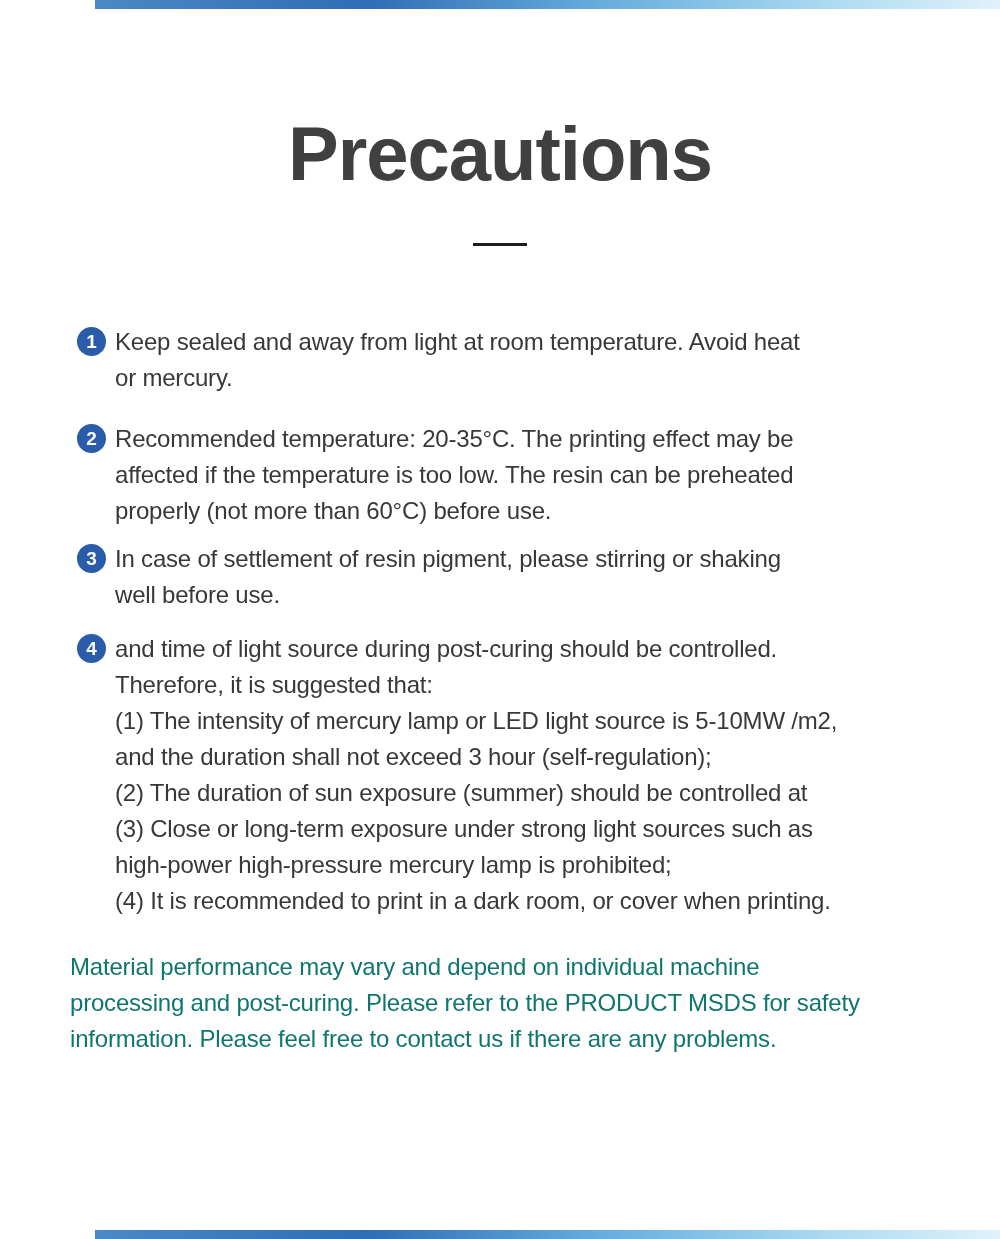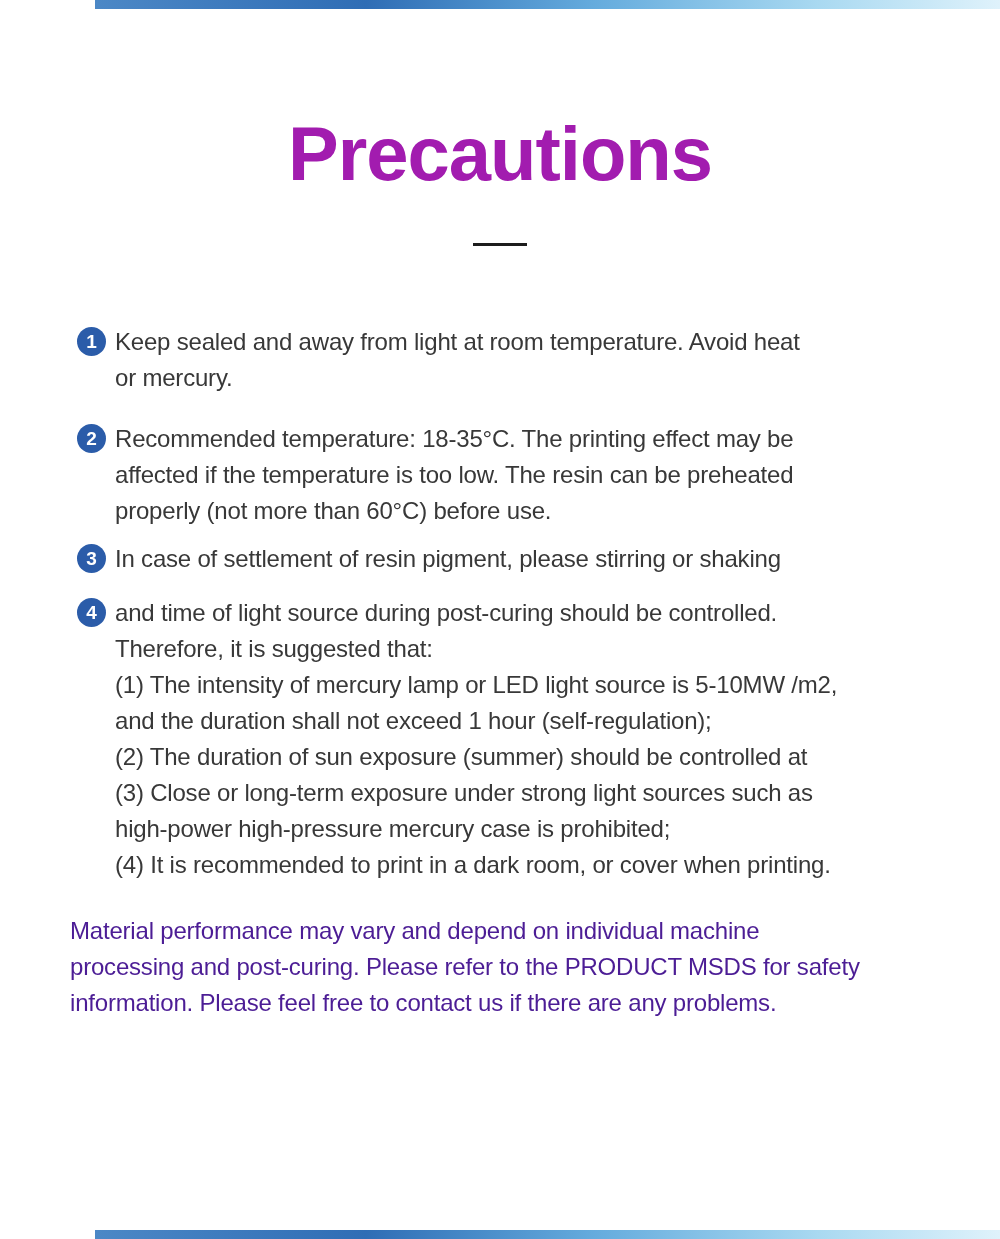--- a/index.html
+++ b/index.html
@@ -23,21 +23,21 @@
     right: 0;
     height: 9px;
   }
   .edge-bar.top { top: 0; }
   .edge-bar.bottom { bottom: 0; }
   .title {
     padding-top: 108px;
     text-align: center;
     font-size: 76px;
     font-weight: 700;
-    color: #a21caf;
+    color: #404040;
     letter-spacing: -1px;
     line-height: 1.2;
   }
   .divider {
     width: 54px;
     height: 3px;
     background: #1d1d1d;
     margin: 44px auto 0 auto;
   }
   .items {
@@ -67,21 +67,21 @@
   }
   .item-1 { margin-bottom: 25px; }
   .item-2 { margin-bottom: 12px; }
   .item-3 { margin-bottom: 18px; }
   .item-4 { margin-bottom: 30px; }
   .footer-note {
     padding-left: 70px;
     padding-right: 40px;
     font-size: 24px;
     line-height: 36px;
-    color: #4c1d95;
+    color: #0f766e;
     letter-spacing: -0.2px;
   }
 </style>
 </head>
 <body>
 
 <div class="page">
 
   <div class="edge-bar top" style="background:linear-gradient(to right, #4c88c6 0%, #2f6db5 30%, #64abdd 55%, #a9d9f1 80%, #dff2fb 100%);"></div>
 
@@ -95,43 +95,44 @@
       <span class="badge" style="background:#2b5ca9;">1</span>
       <div>
           <div>Keep sealed and away from light at room temperature. Avoid heat</div>
           <div>or mercury.</div>
         </div>
     </div>
 
     <div class="item item-2">
       <span class="badge" style="background:#2b5ca9;">2</span>
       <div>
-          <div>Recommended temperature: 18-35°C. The printing effect may be</div>
+          <div>Recommended temperature: 20-35°C. The printing effect may be</div>
           <div>affected if the temperature is too low. The resin can be preheated</div>
           <div>properly (not more than 60°C) before use.</div>
         </div>
     </div>
 
     <div class="item item-3">
       <span class="badge" style="background:#2b5ca9;">3</span>
       <div>
           <div>In case of settlement of resin pigment, please stirring or shaking</div>
+          <div>well before use.</div>
         </div>
     </div>
 
     <div class="item item-4">
       <span class="badge" style="background:#2b5ca9;">4</span>
       <div>
           <div>and time of light source during post-curing should be controlled.</div>
           <div>Therefore, it is suggested that:</div>
           <div>(1) The intensity of mercury lamp or LED light source is 5-10MW /m2,</div>
-          <div>and the duration shall not exceed 1 hour (self-regulation);</div>
+          <div>and the duration shall not exceed 3 hour (self-regulation);</div>
           <div>(2) The duration of sun exposure (summer) should be controlled at</div>
           <div>(3) Close or long-term exposure under strong light sources such as</div>
-          <div>high-power high-pressure mercury case is prohibited;</div>
+          <div>high-power high-pressure mercury lamp is prohibited;</div>
           <div>(4) It is recommended to print in a dark room, or cover when printing.</div>
         </div>
     </div>
 
   </div>
 
   <div class="footer-note">
       <div>Material performance may vary and depend on individual machine</div>
       <div>processing and post-curing. Please refer to the PRODUCT MSDS for safety</div>
       <div>information. Please feel free to contact us if there are any problems.</div>

